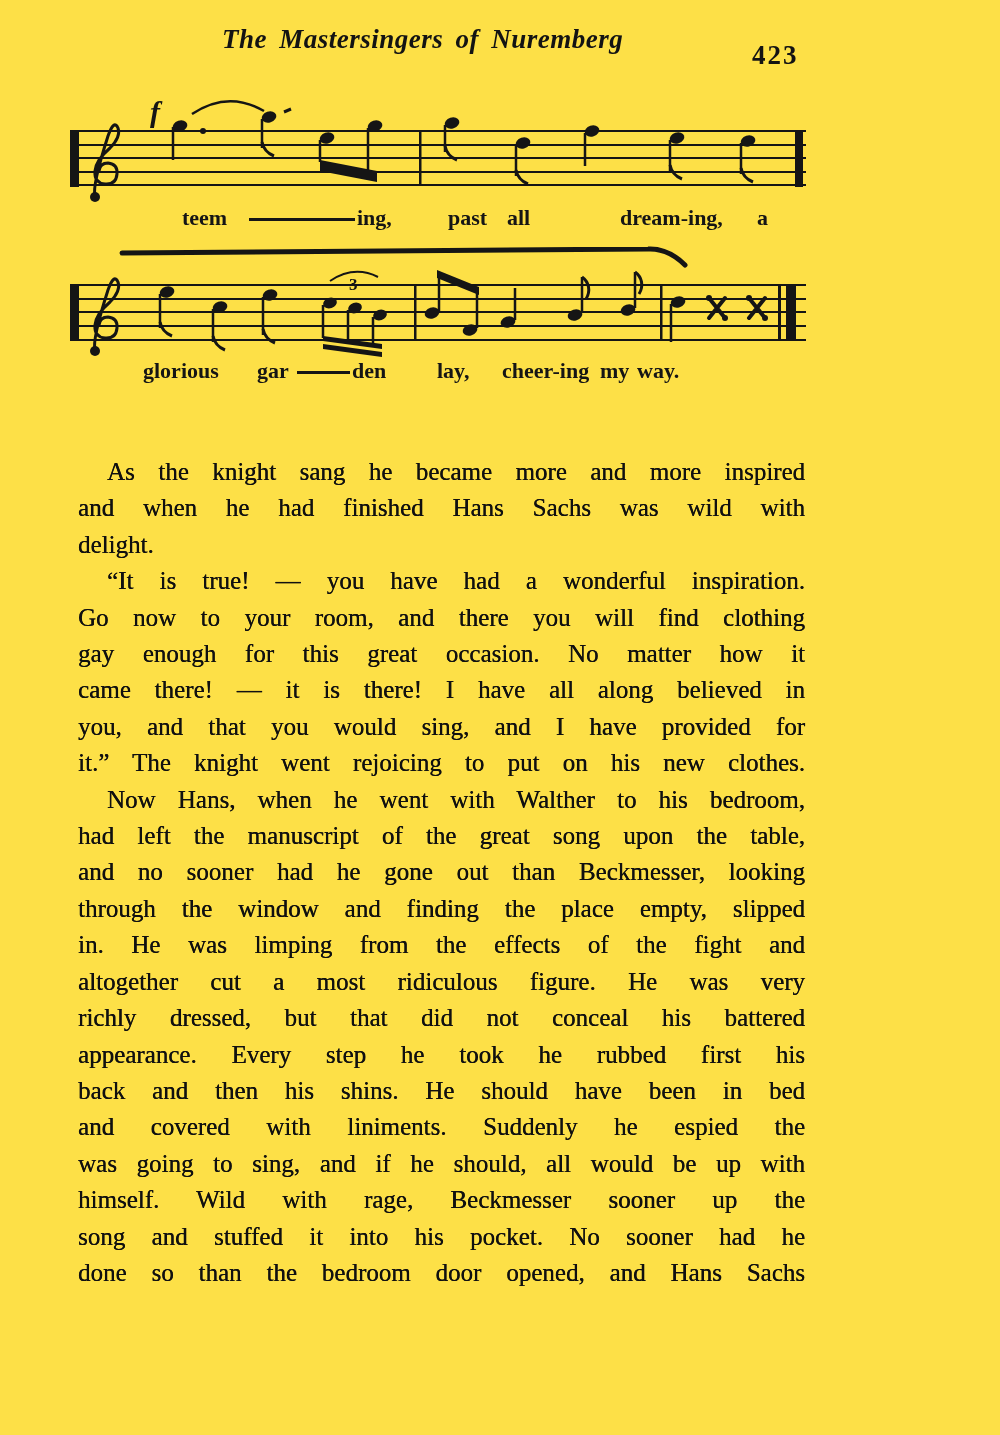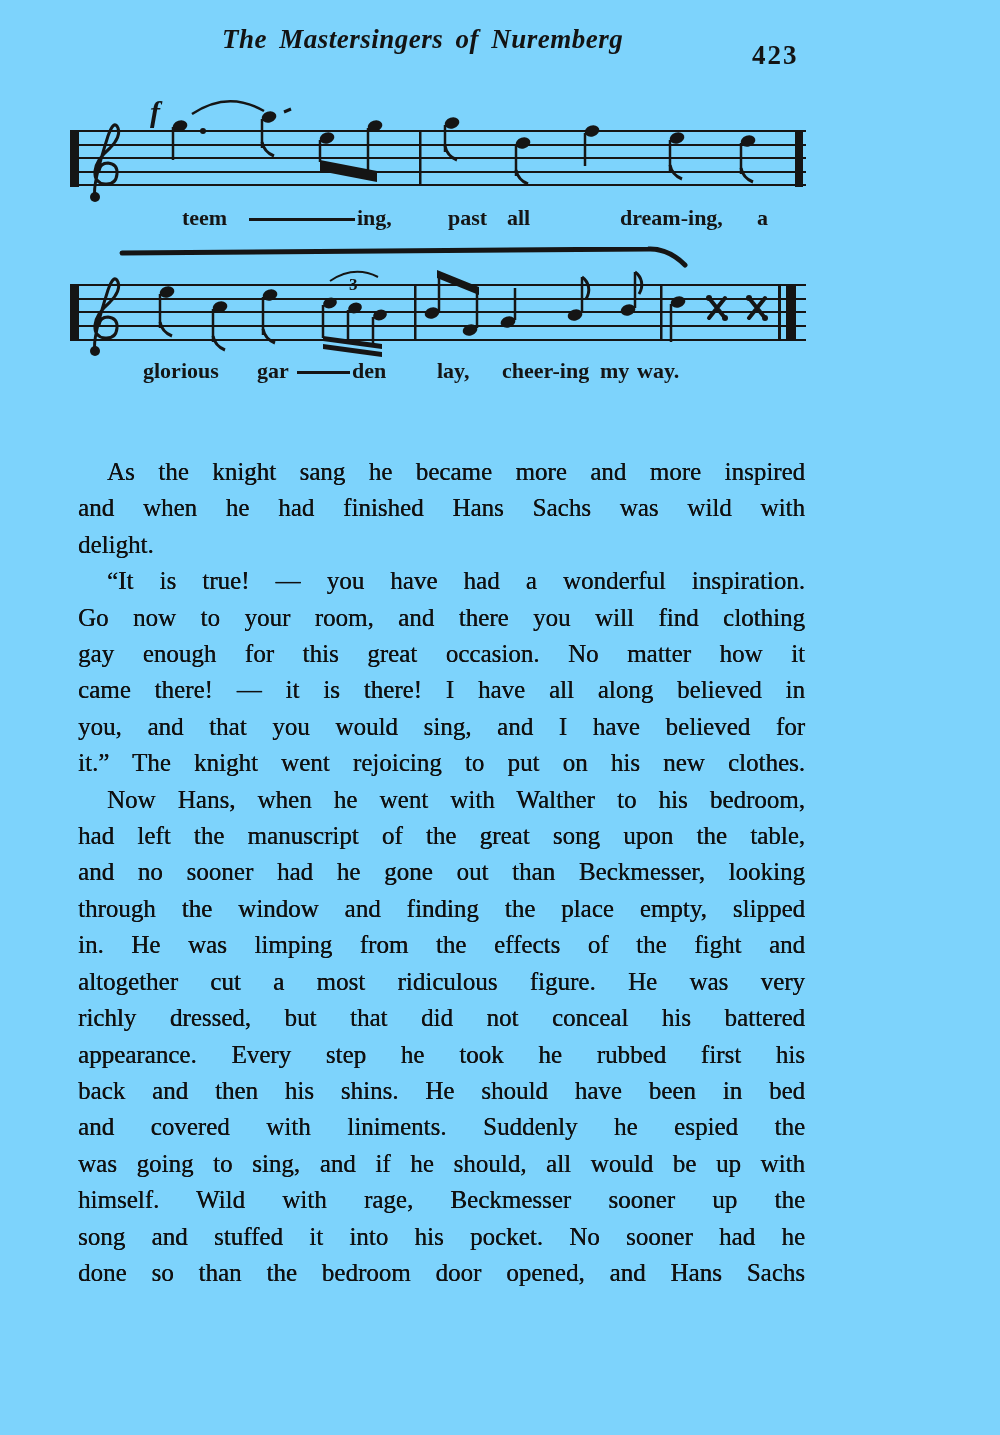--- a/index.html
+++ b/index.html
@@ -1,20 +1,20 @@
 <!DOCTYPE html>
 <html><head>
 <meta charset="utf-8">
 <style>
   html,body{margin:0;padding:0;background:#e8e8e4;}
   .page{
     position:relative;
     width:1000px;height:1435px;
     margin:0 auto;
-    background:#7dd3fc;
+    background:#fde047;
     color:#131313;
     font-family:"Liberation Serif", serif;
     overflow:hidden;
   }
   
   .hdr-title{
     position:absolute;left:222px;top:24px;
     font-style:italic;font-weight:600;font-size:27px;
     letter-spacing:.5px;word-spacing:5px;
     white-space:nowrap;
@@ -191,21 +191,21 @@
 
   <div class="prose">
     <div class="tline indent">As the knight sang he became more and more inspired</div>
     <div class="tline">and when he had finished Hans Sachs was wild with</div>
     <div class="tline short">delight.</div>
 
     <div class="tline indent">“It is true! — you have had a wonderful inspiration.</div>
     <div class="tline">Go now to your room, and there you will find clothing</div>
     <div class="tline">gay enough for this great occasion. No matter how it</div>
     <div class="tline">came there! — it is there! I have all along believed in</div>
-    <div class="tline">you, and that you would sing, and I have believed for</div>
+    <div class="tline">you, and that you would sing, and I have provided for</div>
     <div class="tline">it.” The knight went rejoicing to put on his new clothes.</div>
 
     <div class="tline indent">Now Hans, when he went with Walther to his bedroom,</div>
     <div class="tline">had left the manuscript of the great song upon the table,</div>
     <div class="tline">and no sooner had he gone out than Beckmesser, looking</div>
     <div class="tline">through the window and finding the place empty, slipped</div>
     <div class="tline">in. He was limping from the effects of the fight and</div>
     <div class="tline">altogether cut a most ridiculous figure. He was very</div>
     <div class="tline">richly dressed, but that did not conceal his battered</div>
     <div class="tline">appearance. Every step he took he rubbed first his</div>

